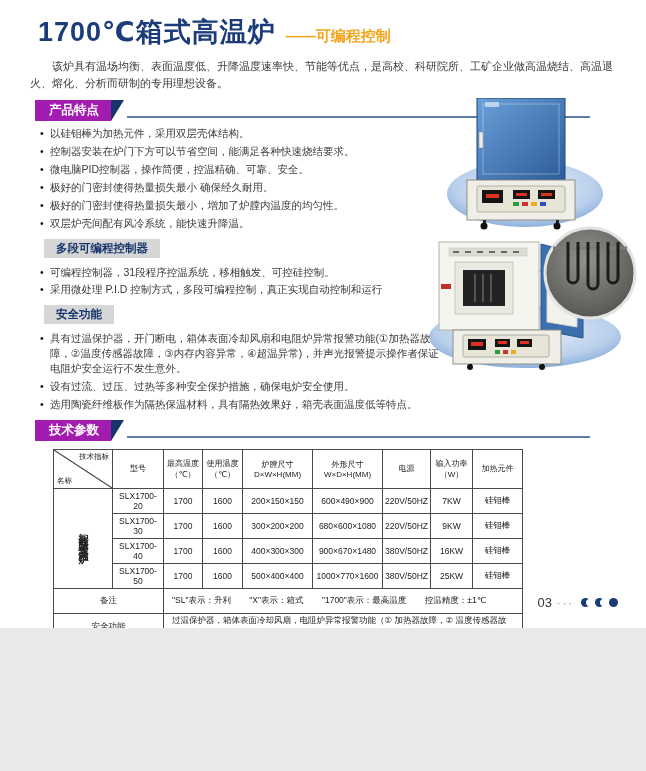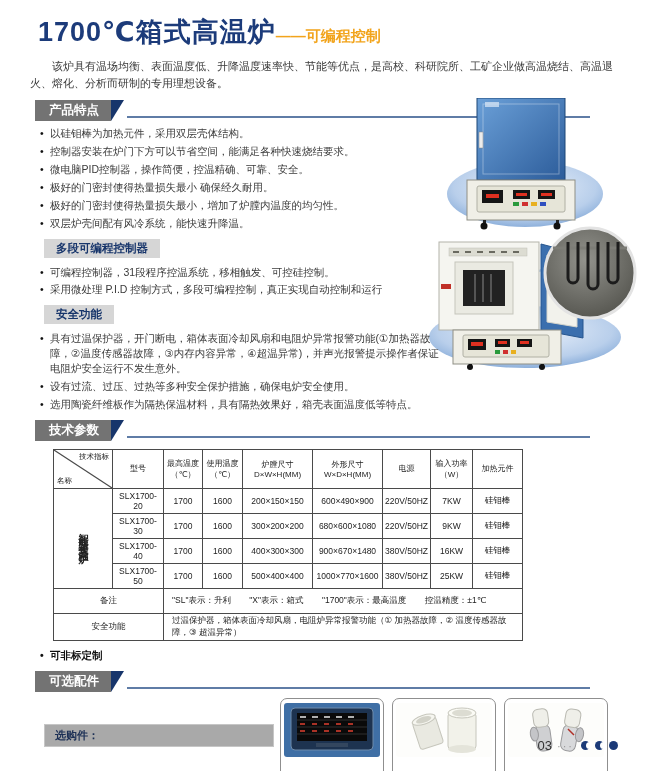--- a/index.html
+++ b/index.html
@@ -1,27 +1,27 @@
 <!DOCTYPE html>
 <html><head>
 <meta charset="utf-8">
 <style>
   html,body{margin:0;padding:0;background:#e9e9e9;}
-  .page{position:relative;width:646px;height:771px;background:#ffffff;margin:0 auto;
+  .page{position:relative;width:646px;height:628px;background:#ffffff;margin:0 auto;
         font-family:"Liberation Sans","DejaVu Sans",sans-serif;color:#333;overflow:hidden;}
 
   
   .title-row{margin:14px 0 0 38px;display:flex;align-items:baseline;}
   .main-title{font-size:27px;font-weight:bold;color:#1c3b7a;letter-spacing:1px;margin:0;}
-  .sub-title{font-size:15px;font-weight:bold;color:#f2a41c;margin-left:0;}
+  .sub-title{font-size:15px;font-weight:bold;color:#f2a41c;margin-left:10px;}
   .intro{margin:8px 26px 0 30px;font-size:11px;line-height:1.55;text-indent:2em;color:#3a3a3a;}
 
   
   .section-header{display:flex;align-items:flex-end;margin:8px 0 0 35px;width:555px;}
-  .ribbon{position:relative;background:#737373;color:#fff;font-size:12.5px;font-weight:bold;
+  .ribbon{position:relative;background:#a21caf;color:#fff;font-size:12.5px;font-weight:bold;
           padding:3px 12px 4px 14px;line-height:14px;}
   .ribbon::after{content:"";position:absolute;left:100%;top:0;width:0;height:0;
           border-top:21px solid #17356b;border-right:13px solid transparent;}
   .hline{flex:1;height:2px;background:#5f7ca6;margin-left:16px;margin-bottom:3px;}
 
   
   .bullets{list-style:none;margin:5px 0 0 40px;padding:0;width:405px;}
   .bullets li{position:relative;font-size:10.5px;line-height:1.42;padding-left:10px;
           margin-bottom:3px;color:#3a3a3a;}
   .bullets li::before{content:"\2022";position:absolute;left:0;top:0;color:#111;}

